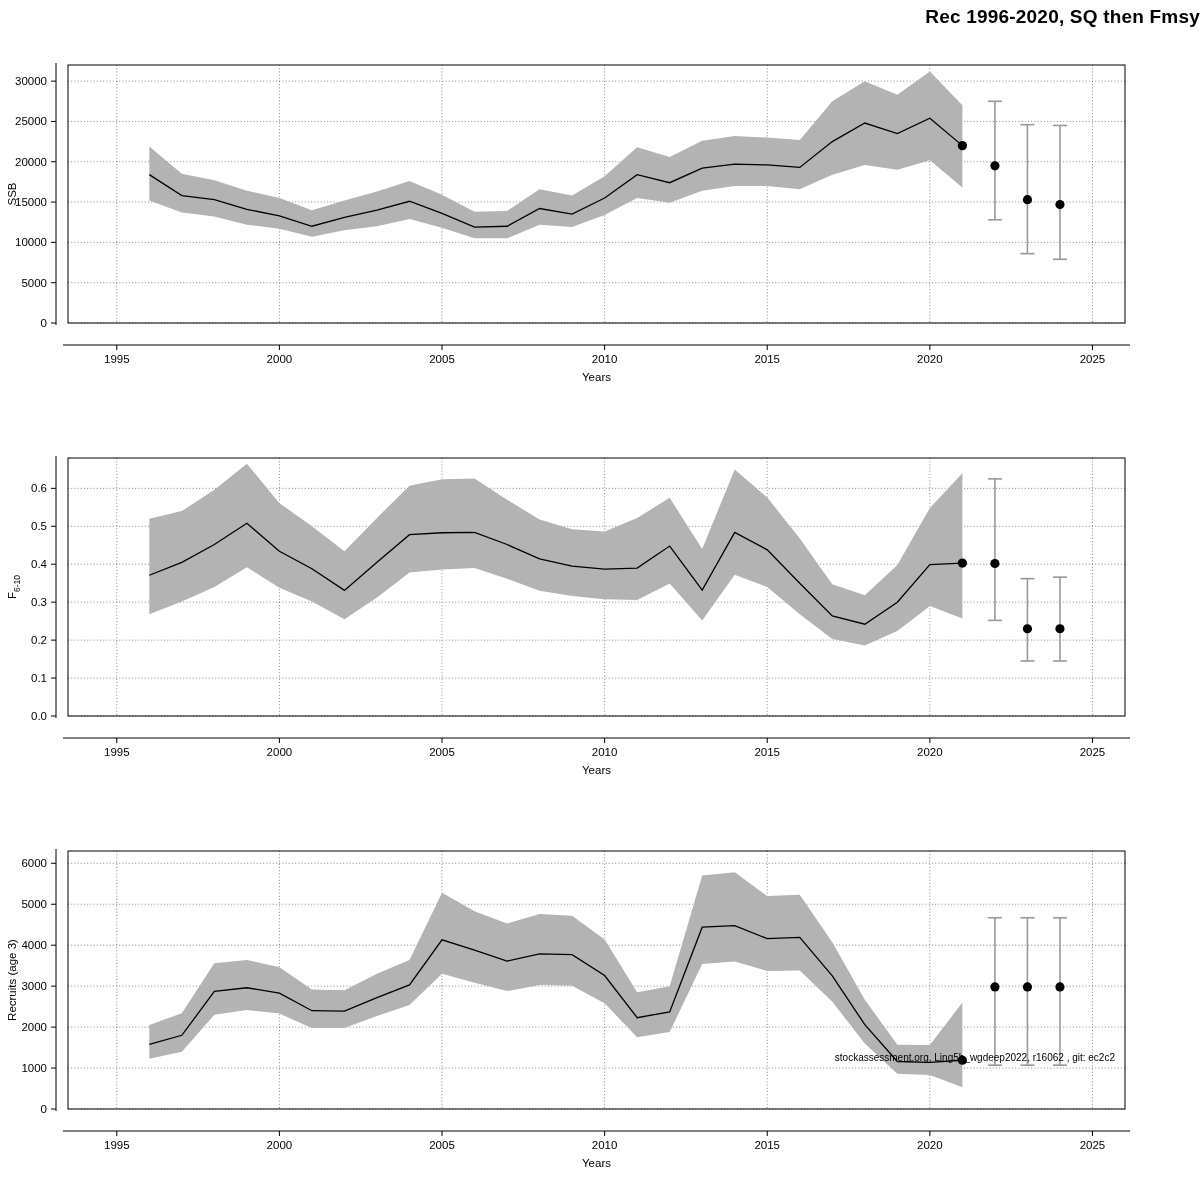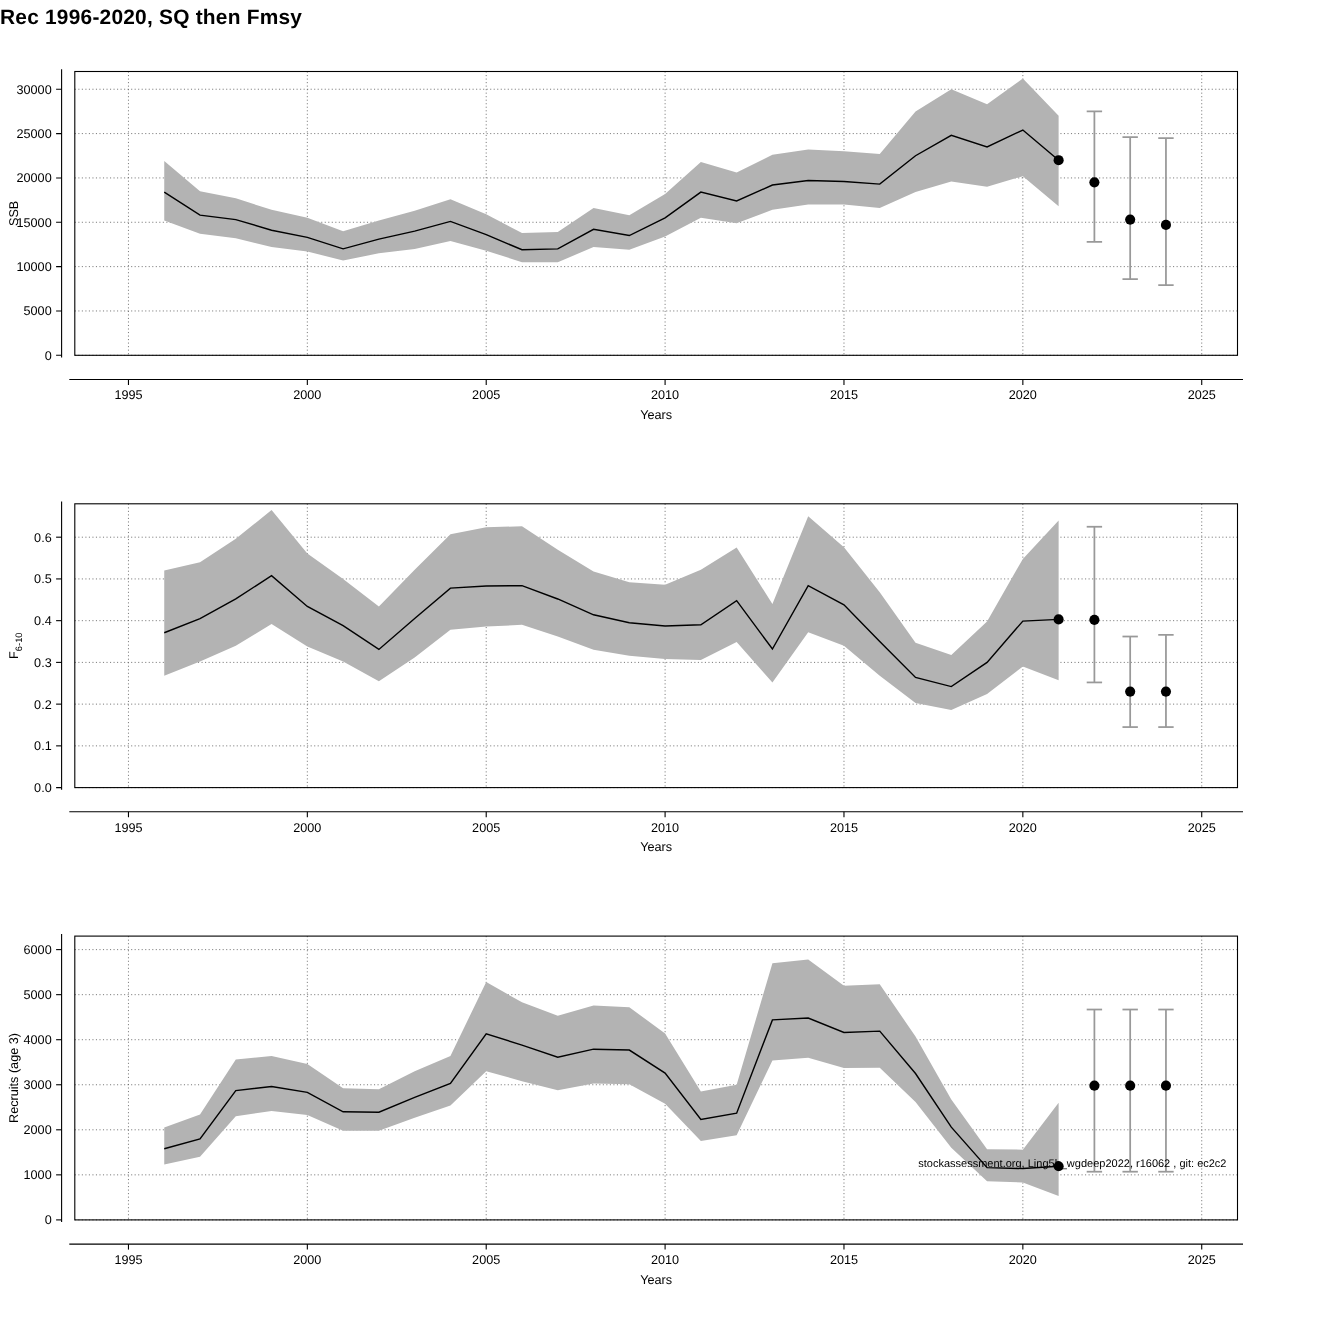--- a/index.html
+++ b/index.html
@@ -13,21 +13,21 @@
     font-family: "Liberation Sans", sans-serif;
     color: #000000;
     position: relative;
     overflow: hidden;
   }
   #page-title {
     position: absolute;
     top: 6px;
     left: 0;
     width: 1200px;
-    text-align: left;
+    text-align: right;
     font-size: 19px;
     font-weight: bold;
     letter-spacing: 0.2px;
   }
   .panel {
     position: absolute;
     left: 0;
     width: 1200px;
   }
   .panel-svg {

